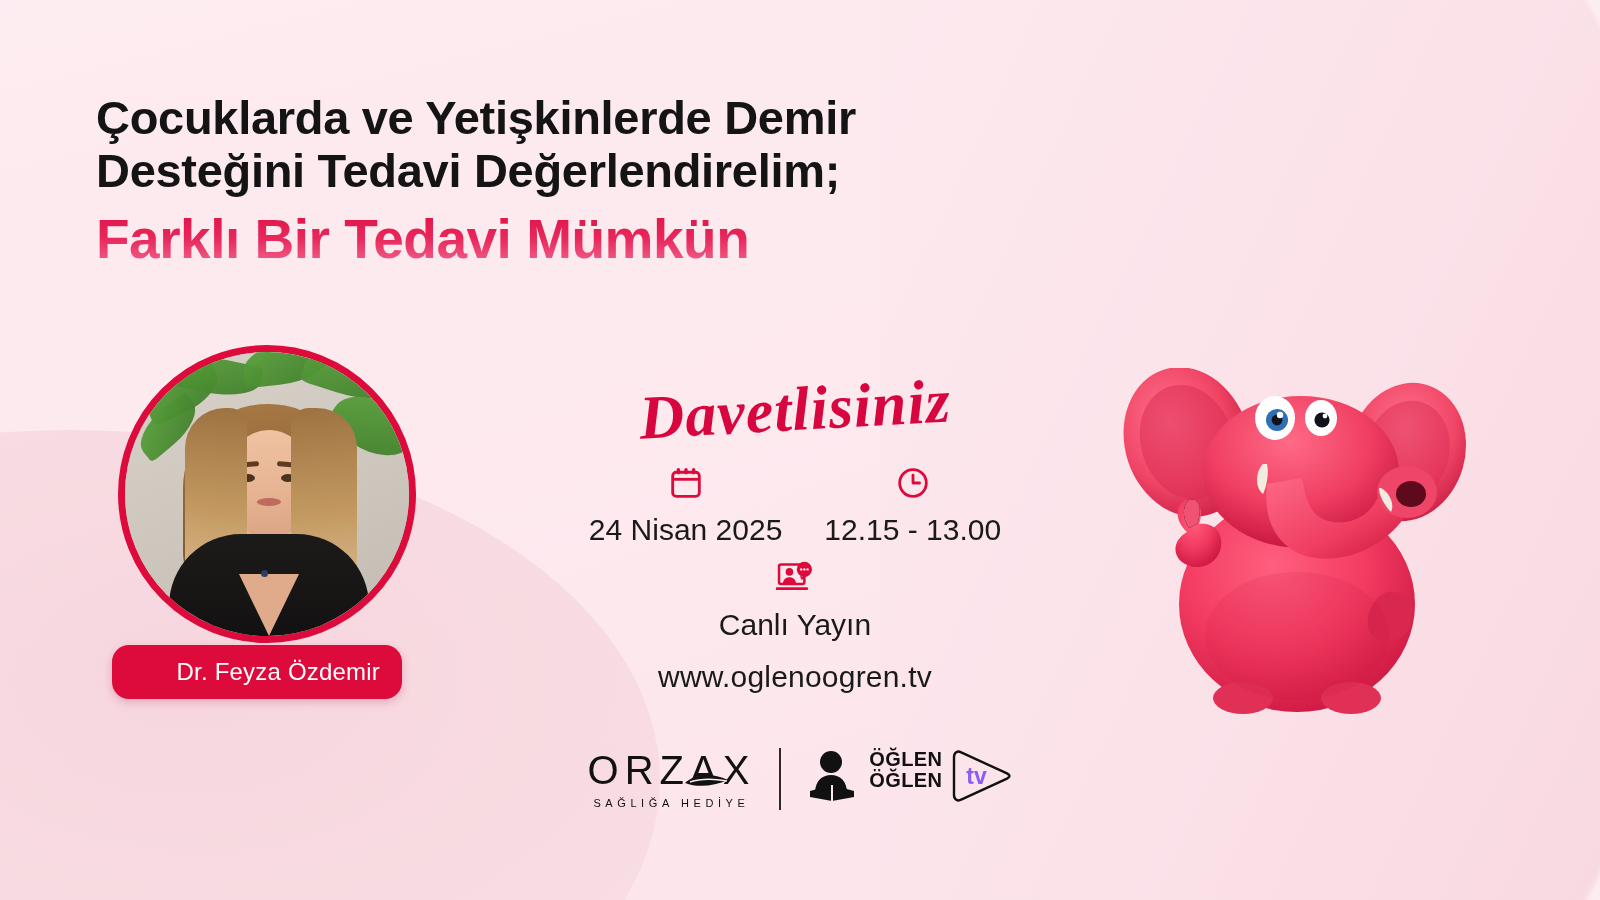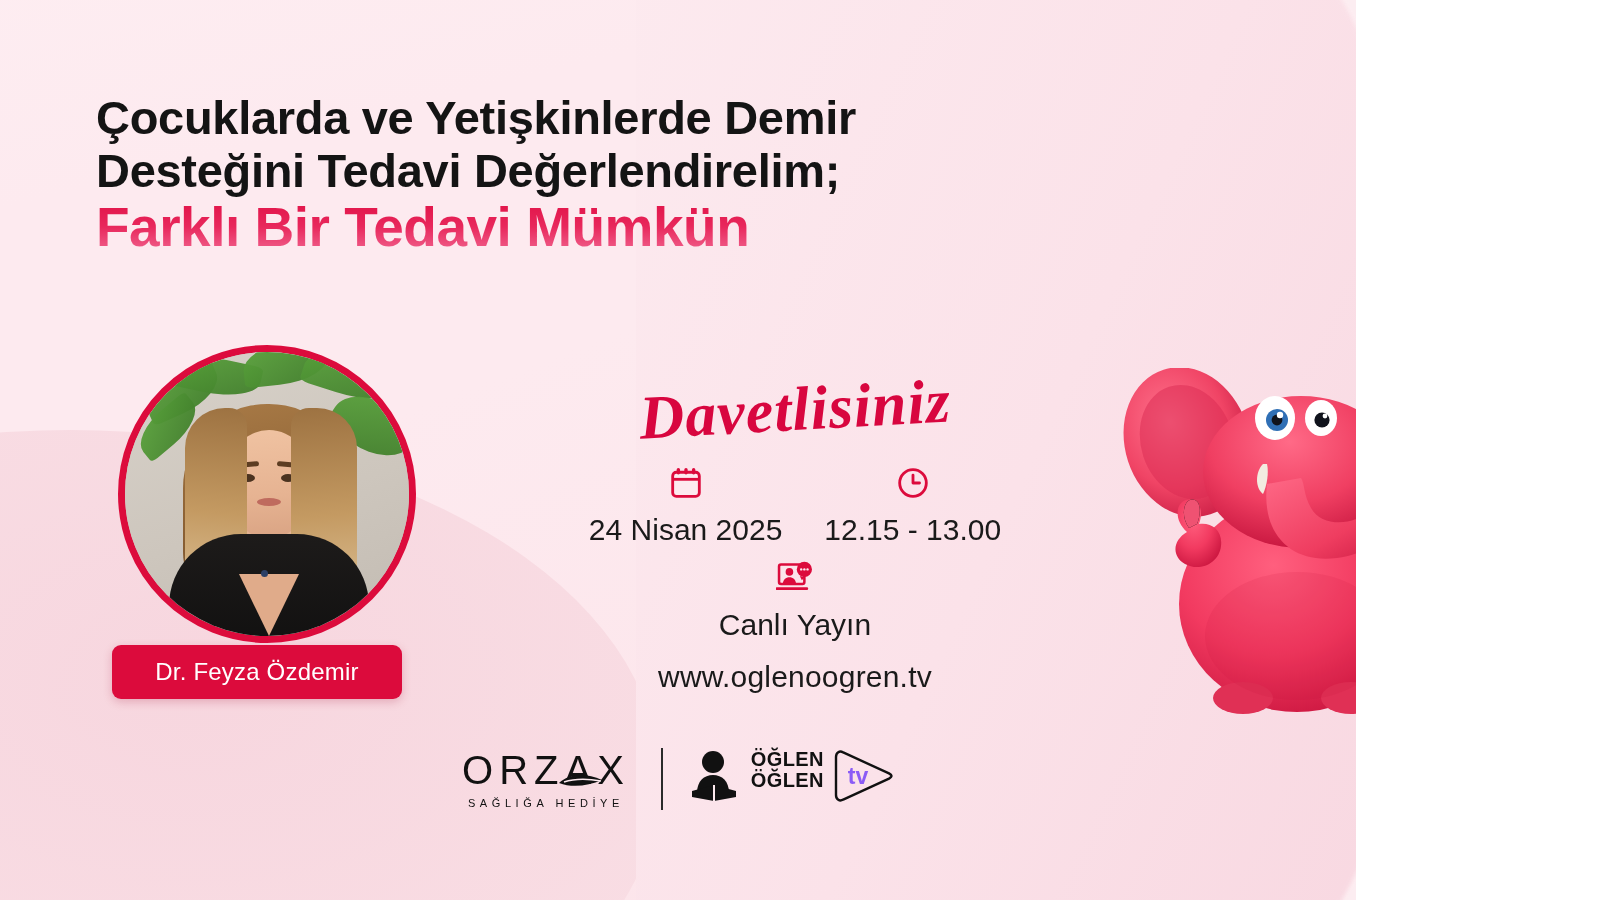--- a/index.html
+++ b/index.html
@@ -3,21 +3,21 @@
 <meta charset="utf-8">
 <title>Webinar Banner</title>
 <style>
   html, body {
     margin: 0;
     padding: 0;
     background: #ffffff;
   }
   #banner {
     position: relative;
-    width: 1356px;
+    width: 1600px;
     height: 900px;
     overflow: hidden;
     font-family: "Liberation Sans", sans-serif;
     background: #fdeaee;
   }
 
   
   .bg-base {
     position: absolute;
     inset: 0;
@@ -105,21 +105,21 @@
   }
   .headline .line {
     font-size: 47px;
     font-weight: 700;
     line-height: 1.12;
     color: #141414;
     letter-spacing: -0.3px;
     white-space: nowrap;
   }
   .headline .line.accent {
-    margin-top: 0;
+    margin-top: 12px;
     font-size: 55px;
     font-weight: 800;
     letter-spacing: -0.5px;
     background: linear-gradient(180deg, #e01045 0%, #e8285c 48%, #f2719a 100%);
     -webkit-background-clip: text;
     background-clip: text;
     color: transparent;
   }
 
   
@@ -223,25 +223,25 @@
     border-radius: 50%;
     background: #2b3f66;
   }
 
   .name-badge {
     position: absolute;
     left: -6px; top: 300px;
     min-width: 246px;
     padding: 13px 22px;
     background: #dc0b3c;
-    border-radius: 9px;
+    border-radius: 17px;
     color: #ffffff;
     font-size: 24px;
     font-weight: 400;
-    text-align: center;
+    text-align: right;
     letter-spacing: .2px;
     box-shadow: 0 3px 10px rgba(160,10,45,.22);
   }
 
   
   .details {
     position: absolute;
     left: 530px; top: 378px;
     width: 530px;
     text-align: center;
@@ -287,21 +287,21 @@
 
   
   .footer {
     position: absolute;
     left: 0; right: 0; top: 748px;
     display: flex;
     align-items: center;
     justify-content: center;
     gap: 0;
   }
-  .logo-orzax { text-align: center; padding-right: 31px; }
+  .logo-orzax { text-align: center; padding-right: 24px; }
   .orzax-word {
     font-size: 40px;
     font-weight: 400;
     letter-spacing: 6px;
     color: #111;
     line-height: 1;
     position: relative;
     display: inline-block;
   }
   .orzax-tag {

